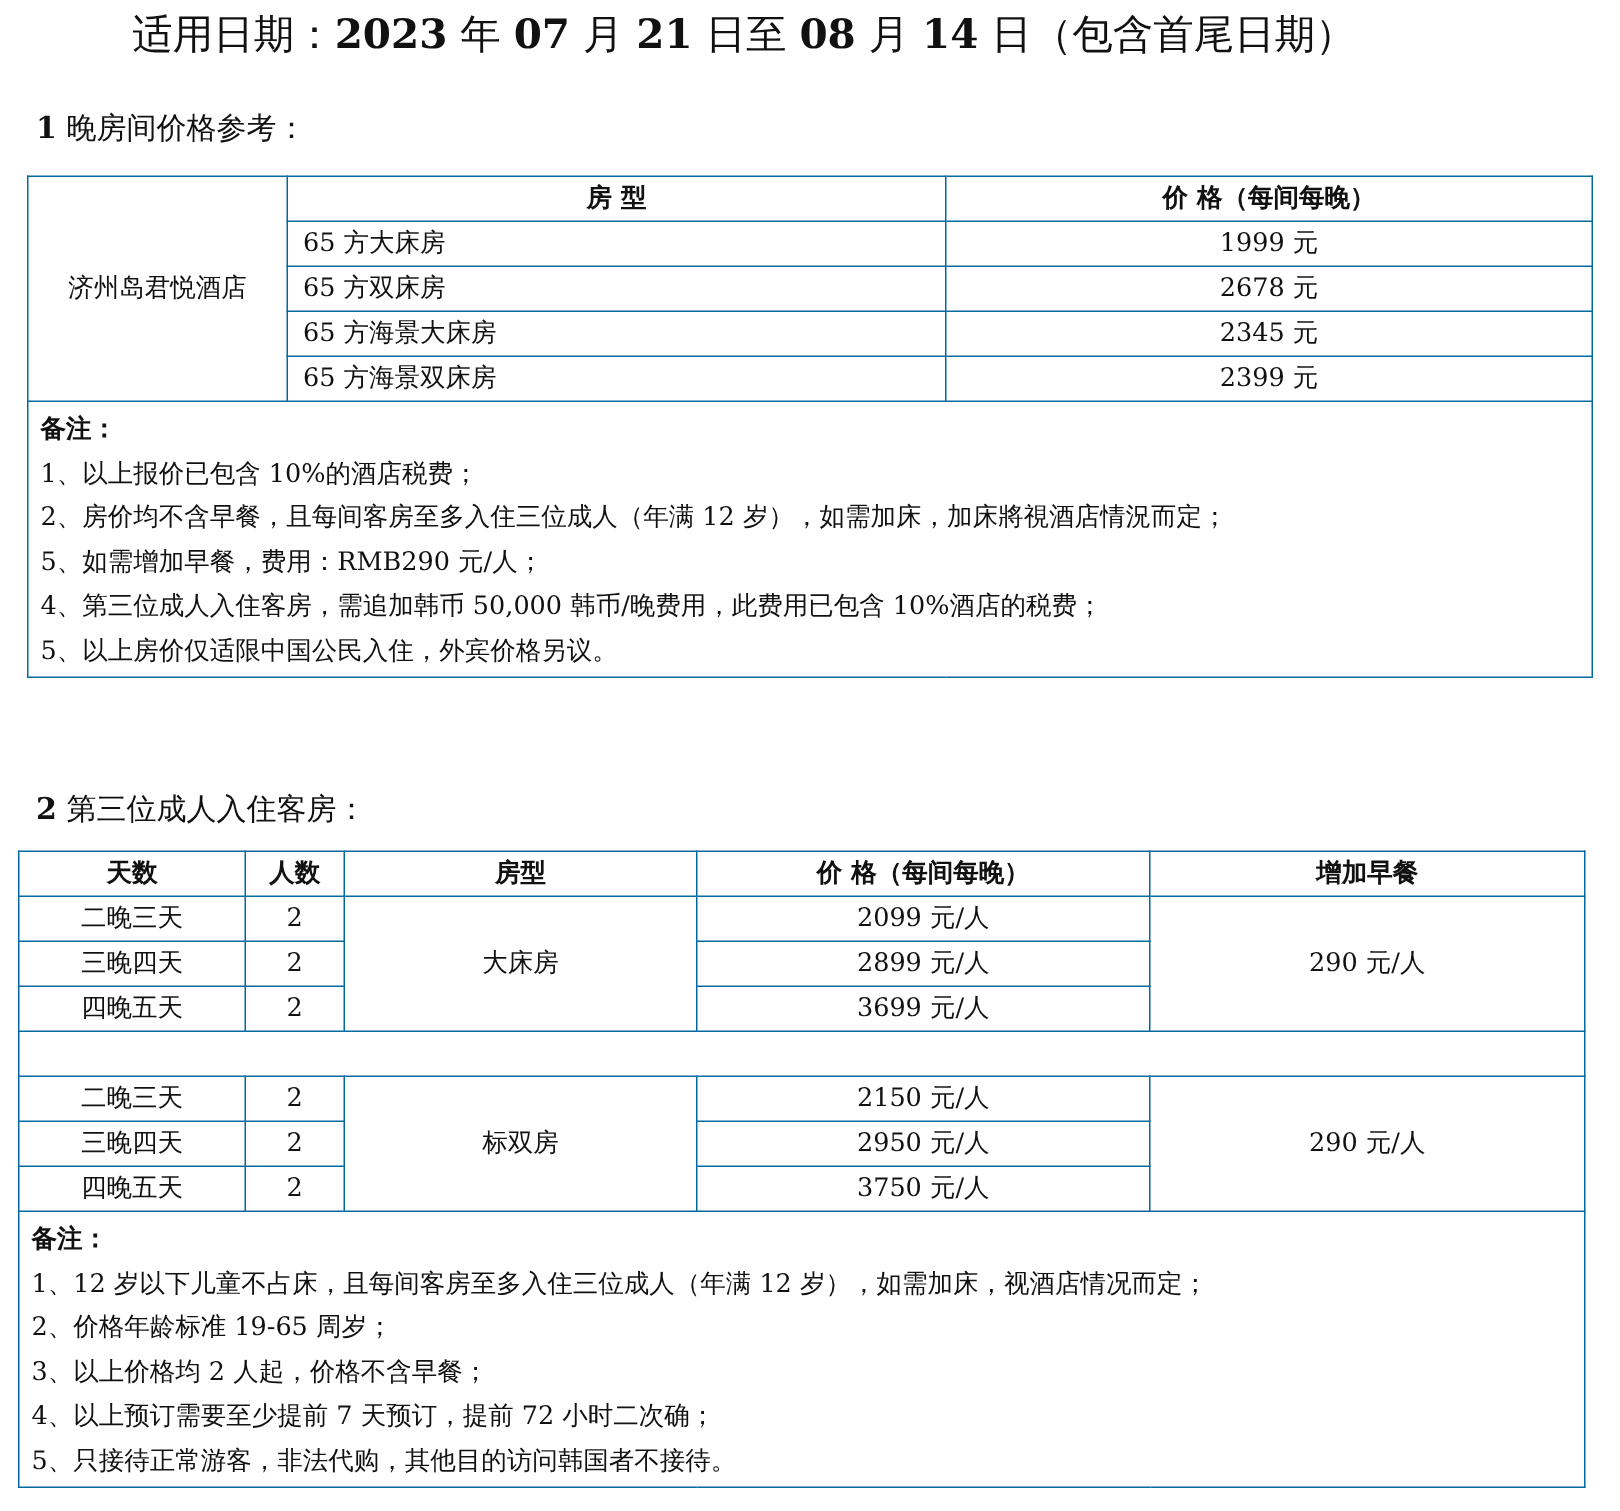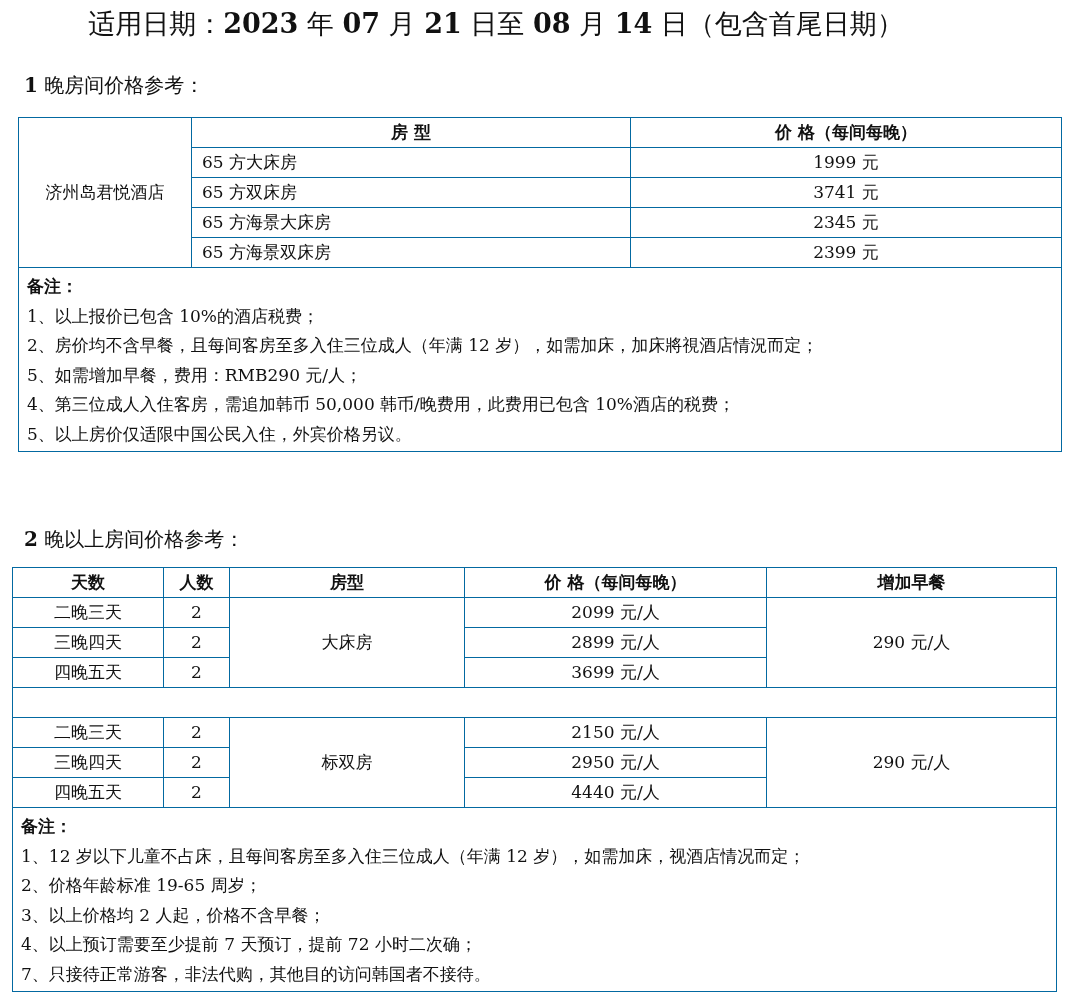--- a/index.html
+++ b/index.html
@@ -55,21 +55,21 @@
     <td rowspan="5" class="hotel-name">济州岛君悦酒店</td>
     <td class="hdr">房 型</td>
     <td class="hdr">价 格（每间每晚）</td>
   </tr>
   <tr>
     <td class="l">65 方大床房</td>
     <td class="c">1999 元</td>
   </tr>
   <tr>
     <td class="l">65 方双床房</td>
-    <td class="c">3741 元</td>
+    <td class="c">2678 元</td>
   </tr>
   <tr>
     <td class="l">65 方海景大床房</td>
     <td class="c">2345 元</td>
   </tr>
   <tr>
     <td class="l">65 方海景双床房</td>
     <td class="c">2399 元</td>
   </tr>
   <tr>
@@ -79,21 +79,21 @@
       <span class="note-line">2、房价均不含早餐，且每间客房至多入住三位成人（年满 12 岁），如需加床，加床將視酒店情況而定；</span>
       <span class="note-line">5、如需增加早餐，费用：RMB290 元/人；</span>
       <span class="note-line">4、第三位成人入住客房，需追加韩币 50,000 韩币/晚费用，此费用已包含 10%酒店的税费；</span>
       <span class="note-line">5、以上房价仅适限中国公民入住，外宾价格另议。</span>
     </td>
   </tr>
 </tbody>
   </table>
 
 <div class="section-heading" style="top:522px;">
-  <span class="num">2</span><span> 晚以上房间价格参考：</span>
+  <span class="num">2</span><span> 第三位成人入住客房：</span>
 </div>
 
 <table class="t" style="left:12px; top:567px; width:1044px;">
   <colgroup>
       <col style="width:151px">
       <col style="width:66px">
       <col style="width:235px">
       <col style="width:302px">
       <col style="width:290px">
     </colgroup>
@@ -136,26 +136,26 @@
     <td rowspan="3" class="c">290 元/人</td>
   </tr>
   <tr>
     <td class="c">三晚四天</td>
     <td class="c">2</td>
     <td class="c">2950 元/人</td>
   </tr>
   <tr>
     <td class="c">四晚五天</td>
     <td class="c">2</td>
-    <td class="c">4440 元/人</td>
+    <td class="c">3750 元/人</td>
   </tr>
   <tr>
     <td colspan="5" class="notes-cell" style="height:172px;">
       <span class="note-line notes-title">备注：</span>
       <span class="note-line">1、12 岁以下儿童不占床，且每间客房至多入住三位成人（年满 12 岁），如需加床，视酒店情况而定；</span>
       <span class="note-line">2、价格年龄标准 19-65 周岁；</span>
       <span class="note-line">3、以上价格均 2 人起，价格不含早餐；</span>
       <span class="note-line">4、以上预订需要至少提前 7 天预订，提前 72 小时二次确；</span>
-      <span class="note-line">7、只接待正常游客，非法代购，其他目的访问韩国者不接待。</span>
+      <span class="note-line">5、只接待正常游客，非法代购，其他目的访问韩国者不接待。</span>
     </td>
   </tr>
 </tbody>
   </table>
 
 </body></html>

